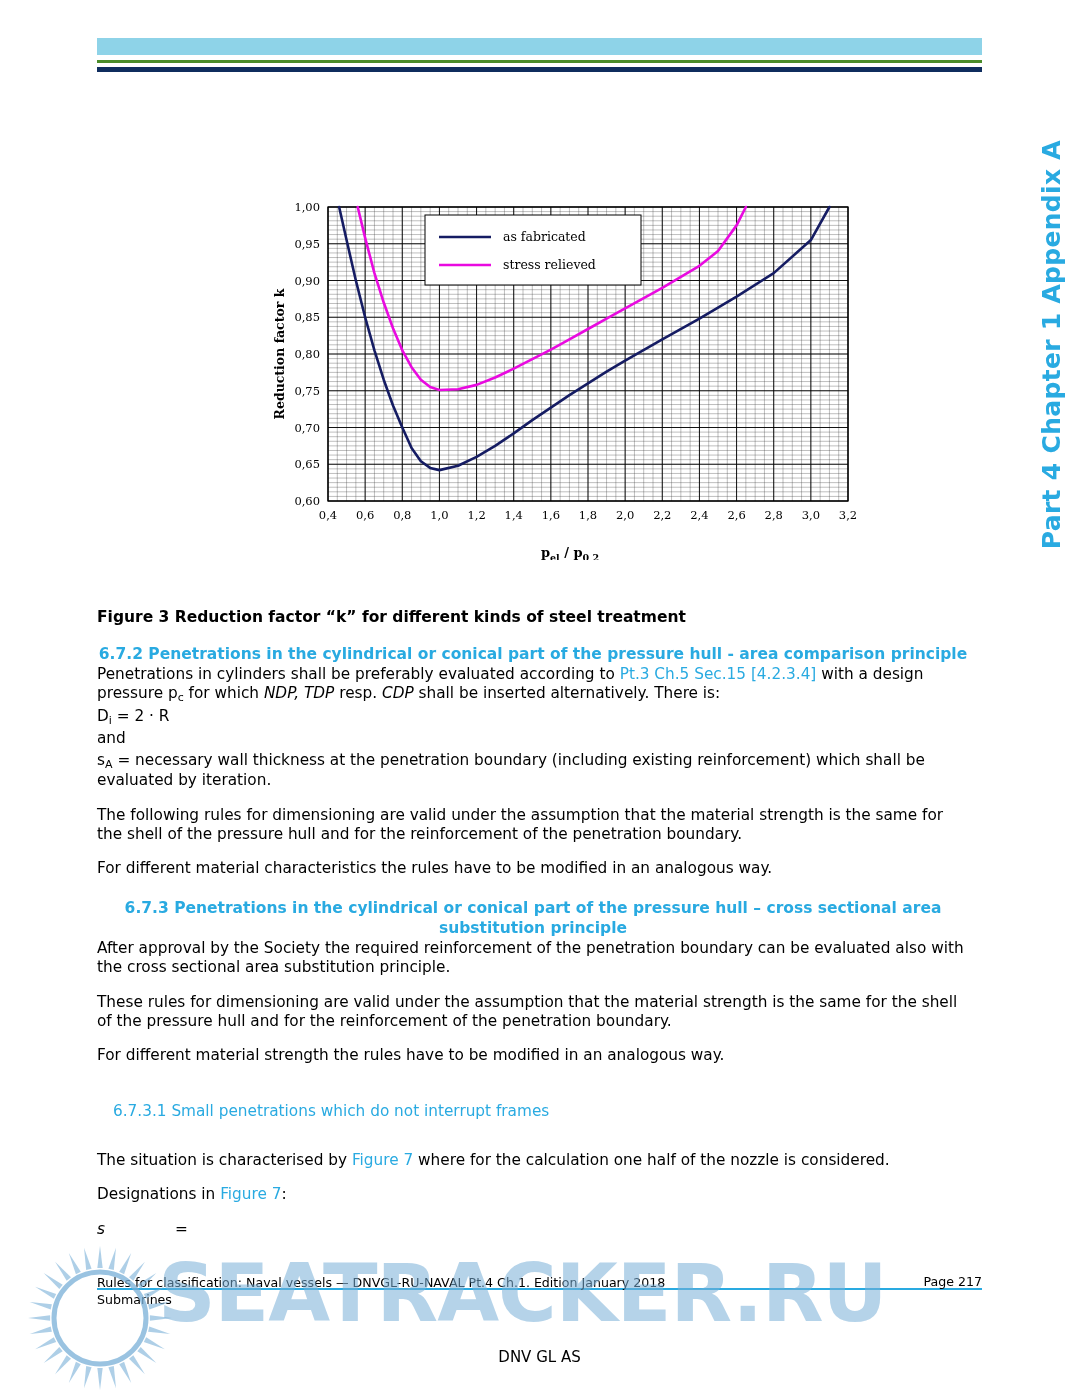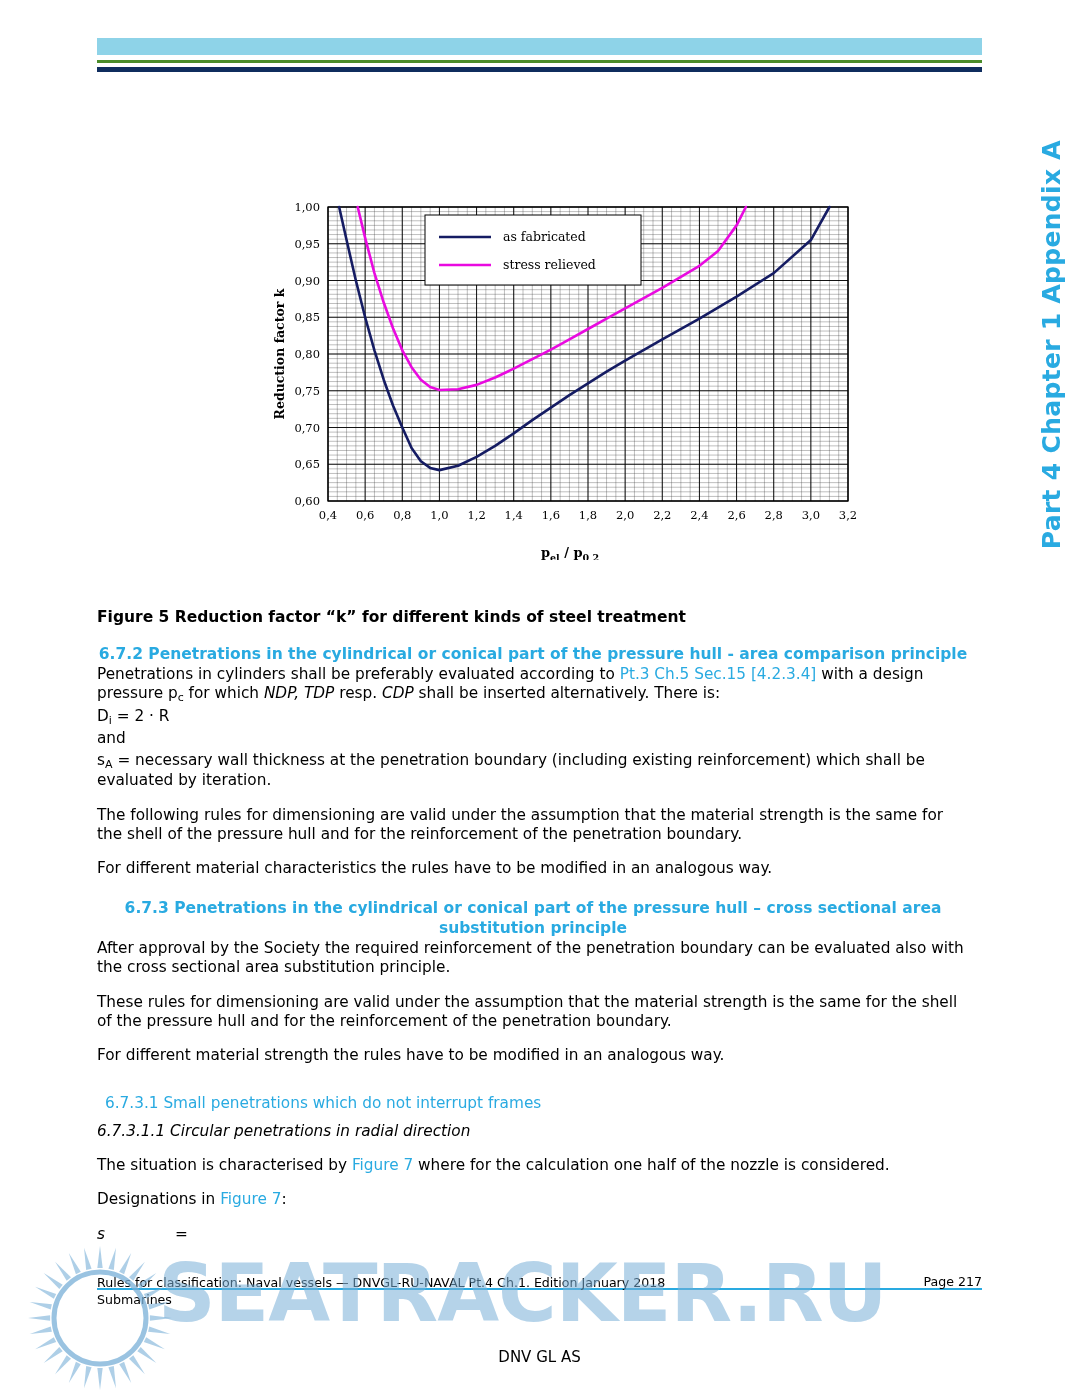--- a/index.html
+++ b/index.html
@@ -94,21 +94,21 @@
     font-size: 15.5px;
     font-weight: bold;
     margin: 0 0 1px 0;
     line-height: 1.25;
     text-align: center;
   }
   h4.subsec {
     color: #29aae1;
     font-size: 15.3px;
     font-weight: normal;
-    margin: 8px;
+    margin: 16px;
     line-height: 1.25;
   }
   p {
     margin: 0 0 2px 0;
   }
   .gap {
     height: 13px;
   }
   .gap-lg {
     height: 19px;
@@ -397,21 +397,21 @@
         <rect x="185" y="30" width="216" height="70" fill="#ffffff" stroke="#000" stroke-width="1"></rect>
         <line x1="199" y1="52" x2="251" y2="52" stroke="#151c63" stroke-width="2.6"></line>
         <text x="263" y="56" font-family="&quot;DejaVu Serif&quot;, serif" font-size="12.5" fill="#000">as fabricated</text>
         <line x1="199" y1="80" x2="251" y2="80" stroke="#e90ae0" stroke-width="2.6"></line>
         <text x="263" y="84" font-family="&quot;DejaVu Serif&quot;, serif" font-size="12.5" fill="#000">stress relieved</text>
       </svg>
   </div>
 
   <div class="content">
 
-    <div class="fig-caption">Figure 5 Reduction factor “k” for different kinds of steel treatment</div>
+    <div class="fig-caption">Figure 3 Reduction factor “k” for different kinds of steel treatment</div>
 
     <h3 class="sec">6.7.2 Penetrations in the cylindrical or conical part of the pressure hull - area comparison principle</h3>
     <p><span>Penetrations in cylinders shall be preferably evaluated according to </span><span class="lnk">Pt.3 Ch.5 Sec.15 [4.2.3.4]</span><span> with a design pressure p</span><sub>c</sub><span> for which </span><span class="ital">NDP, TDP</span><span> resp. </span><span class="ital">CDP</span><span> shall be inserted alternatively. There is:</span></p>
 
     <p><span>D</span><sub>i</sub><span> = 2 · R</span></p>
     <p>and</p>
     <p><span>s</span><sub>A</sub><span> = necessary wall thickness at the penetration boundary (including existing reinforcement) which shall be evaluated by iteration.</span></p>
 
     <div class="gap"></div>
     <p>The following rules for dimensioning are valid under the assumption that the material strength is the same for the shell of the pressure hull and for the reinforcement of the penetration boundary.</p>
@@ -423,21 +423,20 @@
     <h3 class="sec">6.7.3 Penetrations in the cylindrical or conical part of the pressure hull – cross sectional area substitution principle</h3>
     <p>After approval by the Society the required reinforcement of the penetration boundary can be evaluated also with the cross sectional area substitution principle.</p>
     <div class="gap"></div>
     <p>These rules for dimensioning are valid under the assumption that the material strength is the same for the shell of the pressure hull and for the reinforcement of the penetration boundary.</p>
     <div class="gap"></div>
     <p>For different material strength the rules have to be modified in an analogous way.</p>
 
     <div class="gap-lg"></div>
 
     <h4 class="subsec">6.7.3.1 Small penetrations which do not interrupt frames</h4>
-    <p class="ital">6.7.3.1.1 Circular penetrations in radial direction</p>
 
     <div class="gap"></div>
     <p><span>The situation is characterised by </span><span class="lnk">Figure 7</span><span> where for the calculation one half of the nozzle is considered.</span></p>
 
     <div class="gap"></div>
     <p><span>Designations in </span><span class="lnk">Figure 7</span><span>:</span></p>
 
     <div class="desig-row">
       <div class="desig-sym">s</div>
       <div class="desig-eq">=</div>

